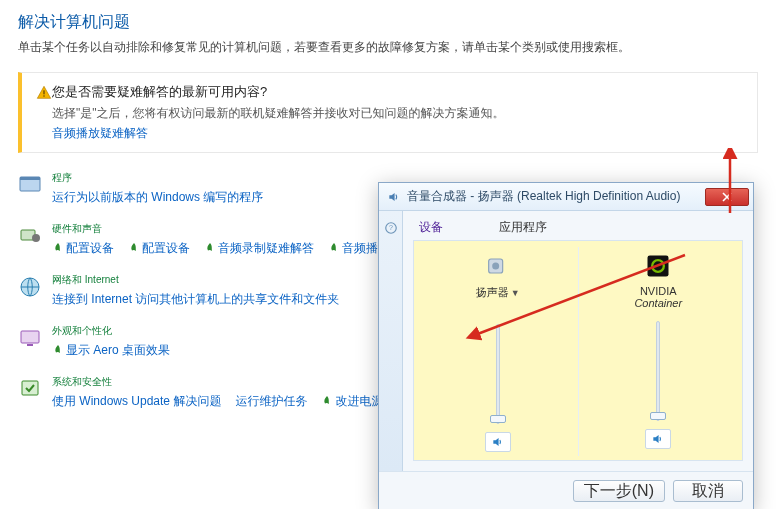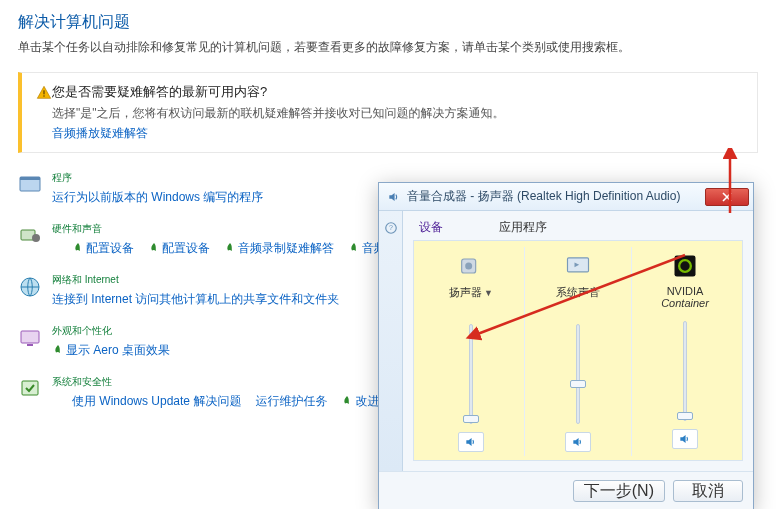--- a/index.html
+++ b/index.html
@@ -27,21 +27,21 @@
     display: flex;
   }
   .warn-ico { width:16px; height:16px; flex:none; margin-top:2px; }
   .notice-title { font-size: 13px; color:#222; margin-bottom:4px; }
   .notice-body { font-size: 12px; color:#555; margin-bottom:3px; }
   .link { color:#0b63c4; cursor:pointer; }
 
   .cat { display:flex; gap:10px; margin-bottom:16px; align-items:flex-start; }
   .cat-ico { width:24px; height:24px; flex:none; margin-top:2px; }
   .cat-title { color:#15803d; font-size:10px; margin-bottom:4px; cursor:pointer; }
-  .cat-links { display:flex; flex-wrap:wrap; gap:6px 14px; font-size:12px;margin-left:20px; }
+  .cat-links { display:flex; flex-wrap:wrap; gap:6px 14px; font-size:12px; }
   .eco { width:12px; height:12px; display:inline-block; vertical-align:-2px; margin-right:2px; }
 
   
   .mixer {
     position:absolute; left:378px; top:182px; width:376px;
     background:#fff;
     border:1px solid #8aa8c8;
     box-shadow: 0 4px 20px rgba(0,0,0,.25);
   }
   .titlebar {
@@ -238,41 +238,20 @@
               <svg width="28" height="28" viewBox="0 0 24 24">
                 <rect x="4" y="6" width="12" height="12" rx="2" fill="#cfd9e4" stroke="#8aa2ba"></rect>
                 <circle cx="10" cy="12" r="3" fill="#8aa2ba"></circle>
               </svg>
             </div>
             <div class="col-lab1">扬声器<span class="dd">▼</span></div>
             <div class="col-lab2"></div>
             <div class="slider-wrap">
               <div class="track">
                 <div class="thumb" style="top:90px"></div>
-              </div>
-            </div>
-            <div class="spk-btn">
-              <svg width="14" height="14" viewBox="0 0 24 24">
-                <path fill="#2b7fc4" d="M4 9h4l5-4v14l-5-4H4z"></path>
-                <path d="M15 9c1.5 1.5 1.5 4.5 0 6" stroke="#2b7fc4" fill="none" stroke-width="2"></path>
-              </svg>
-            </div>
-          </div>
-          <div class="col">
-            <div class="col-ico">
-              <svg width="28" height="28" viewBox="0 0 24 24">
-                <rect x="3" y="5" width="18" height="12" rx="1" fill="#dbe7f2" stroke="#7a9ab8"></rect>
-                <path d="M9 9l4 2-4 2z" fill="#7a9ab8"></path>
-              </svg>
-            </div>
-            <div class="col-lab1">系统声音</div>
-            <div class="col-lab2"></div>
-            <div class="slider-wrap">
-              <div class="track">
-                <div class="thumb" style="top:55px"></div>
               </div>
             </div>
             <div class="spk-btn">
               <svg width="14" height="14" viewBox="0 0 24 24">
                 <path fill="#2b7fc4" d="M4 9h4l5-4v14l-5-4H4z"></path>
                 <path d="M15 9c1.5 1.5 1.5 4.5 0 6" stroke="#2b7fc4" fill="none" stroke-width="2"></path>
               </svg>
             </div>
           </div>
           <div class="col">

